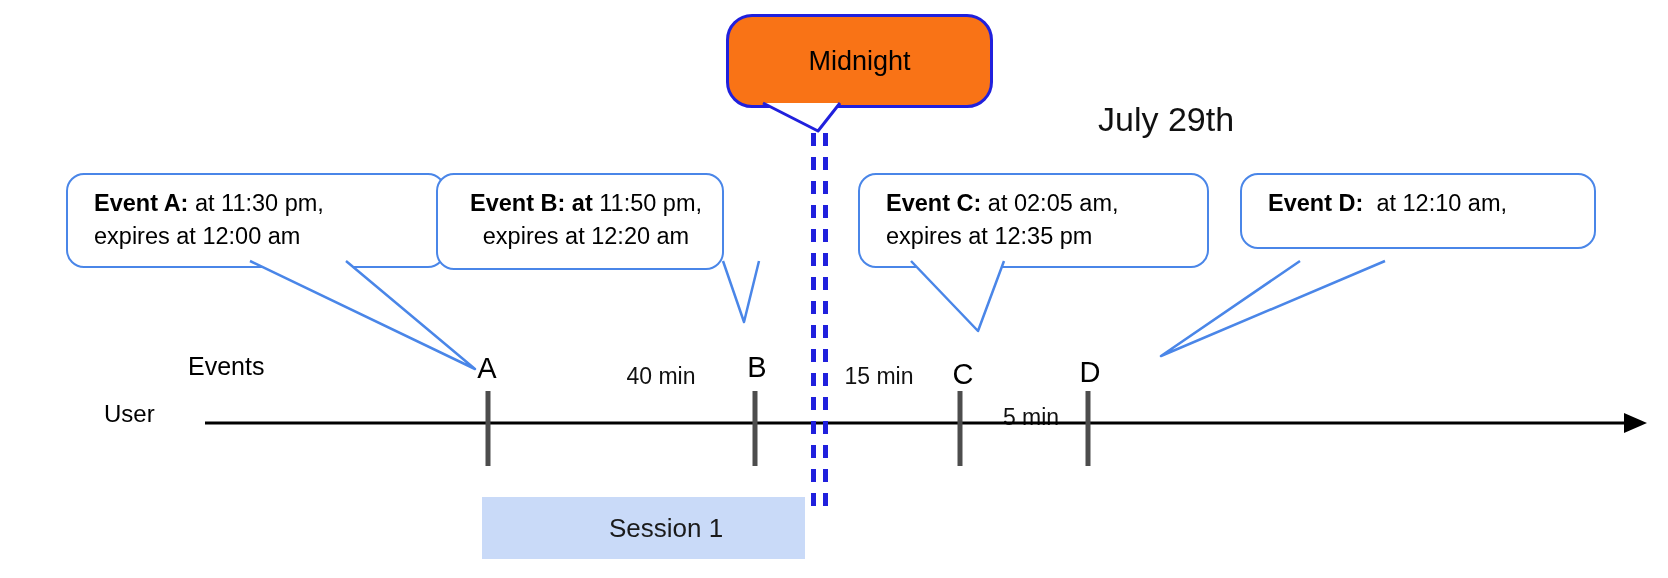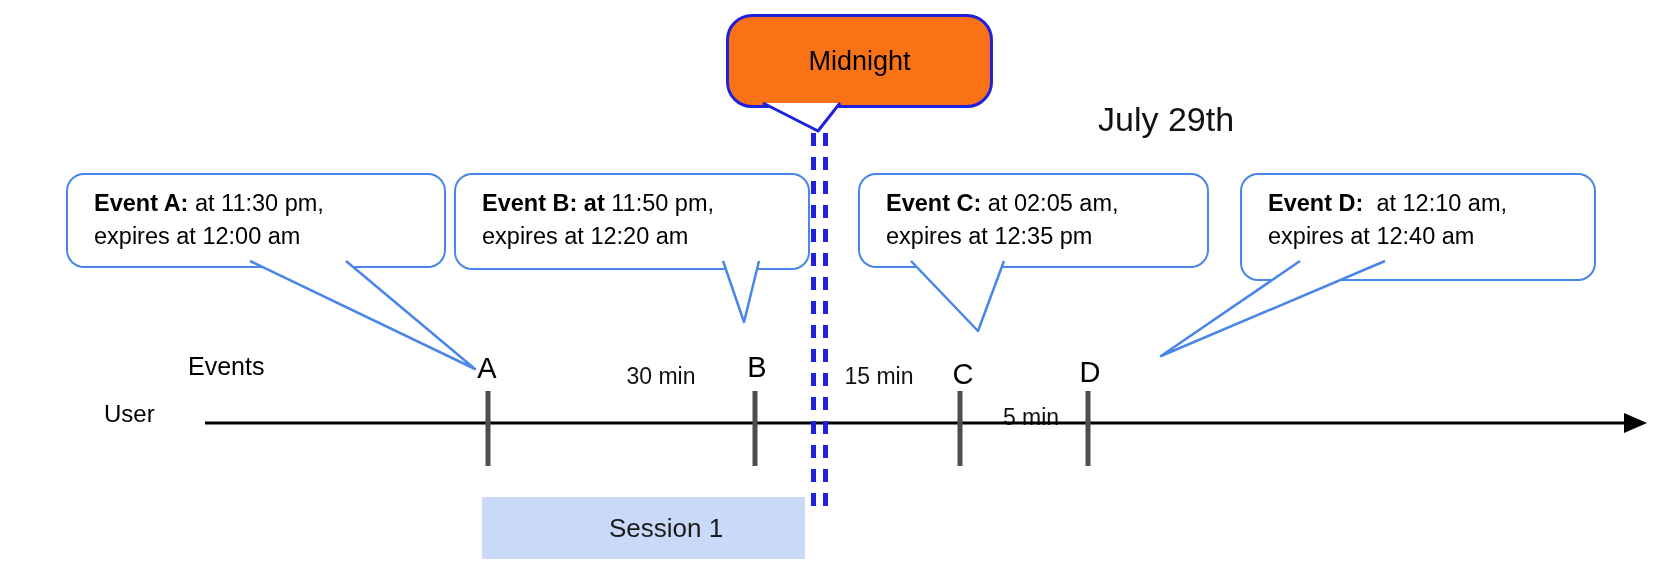--- a/index.html
+++ b/index.html
@@ -46,44 +46,43 @@
 
   <div class="abs midnight-bubble">
     <span>Midnight</span>
   </div>
 
   <div class="abs callout" style="left:28px;top:173px;width:380px;height:95px;margin-left:38px;">
     <div><span class="b">Event A:</span><span class="r"> at 11:30 pm,</span></div>
     <div>expires at 12:00 am</div>
   </div>
 
-  <div class="abs callout" style="left:454px;top:173px;width:356px;height:97px;">
+  <div class="abs callout" style="left:436px;top:173px;width:288px;height:97px;text-align:center;">
     <div><span class="b">Event B: at</span><span class="r"> 11:50 pm,</span></div>
     <div>expires at 12:20 am</div>
   </div>
 
   <div class="abs callout" style="left:858px;top:173px;width:351px;height:95px;">
     <div><span class="b">Event C:</span><span class="r"> at 02:05 am,</span></div>
     <div>expires at 12:35 pm</div>
   </div>
 
-  <div class="abs callout" style="left:1240px;top:173px;width:356px;height:108px;">
+  <div class="abs callout" style="left:1240px;top:173px;width:356px;height:76px;">
     <div><span class="b">Event D:</span><span class="r">  at 12:10 am,</span></div>
-    <div>expires at 12:40 am</div>
   </div>
 
   <div class="abs events-label">Events</div>
   <div class="abs user-label">User</div>
 
   <div class="abs tick-letter" style="left:467px;top:352px;">A</div>
   <div class="abs tick-letter" style="left:737px;top:351px;">B</div>
   <div class="abs tick-letter" style="left:943px;top:358px;">C</div>
   <div class="abs tick-letter" style="left:1070px;top:356px;">D</div>
 
-  <div class="abs interval-label" style="left:611px;top:363px;">30 min</div>
+  <div class="abs interval-label" style="left:611px;top:363px;">40 min</div>
   <div class="abs interval-label" style="left:829px;top:363px;">15 min</div>
   <div class="abs interval-label" style="left:981px;top:368px;margin-top:36px;">5 min</div>
 
   <div class="abs session-box" style="left:482px;top:497px;width:278px;height:62px;">
     <span>Session 1</span>
   </div>
 
   <svg class="overlay" width="1668" height="578" viewBox="0 0 1668 578">
 
     <g>

